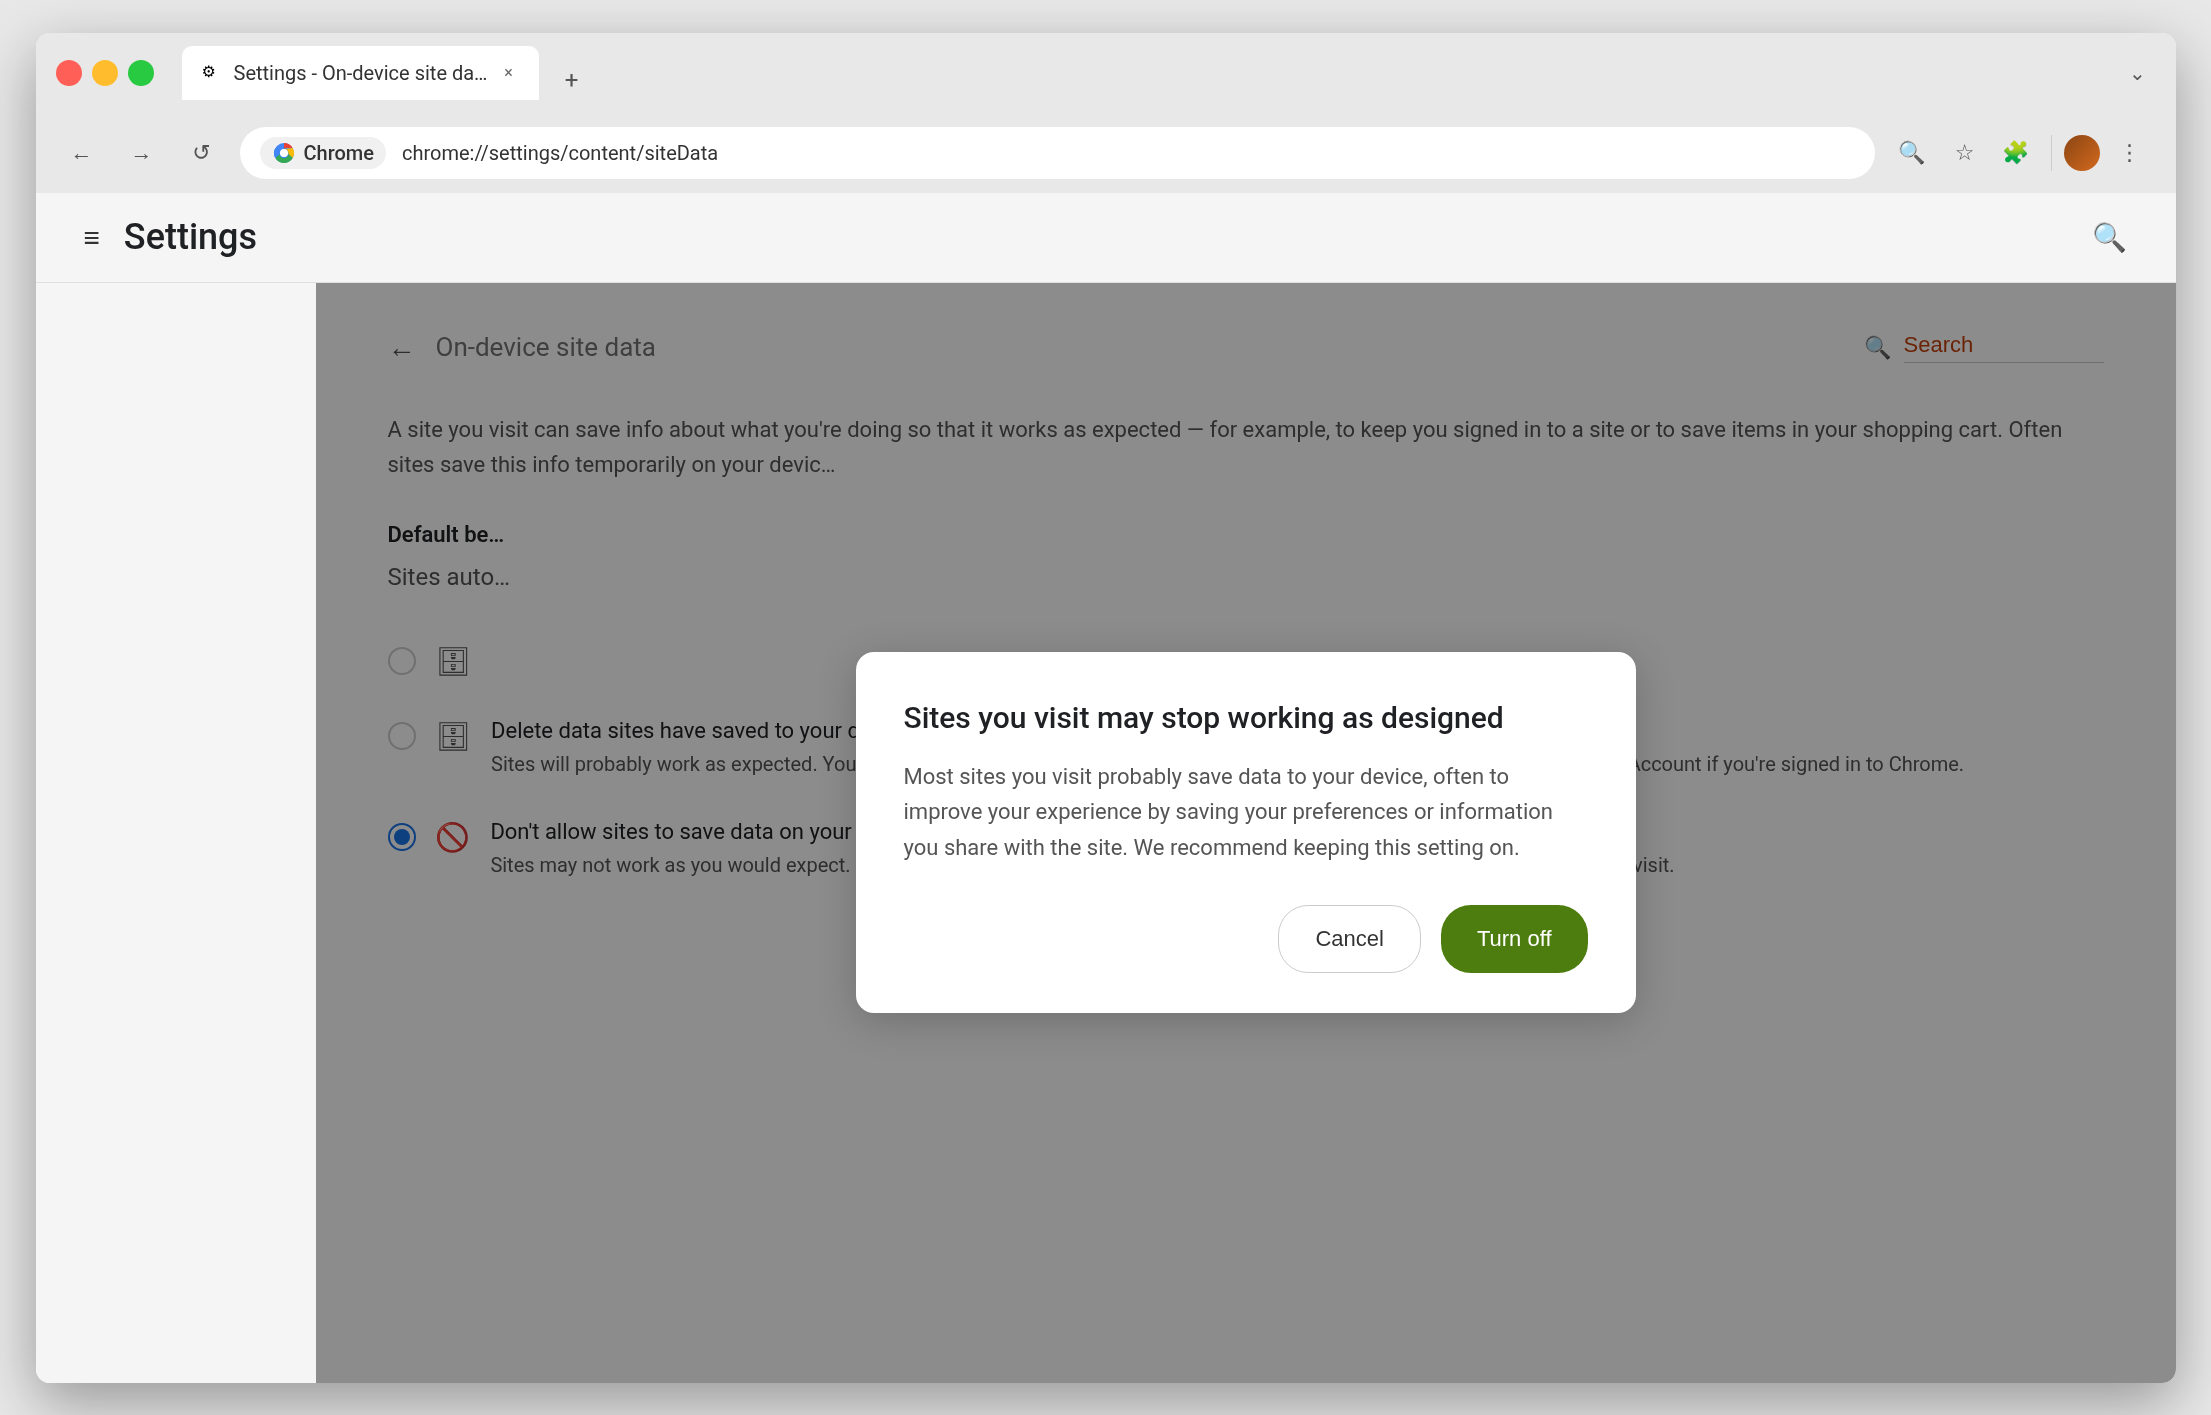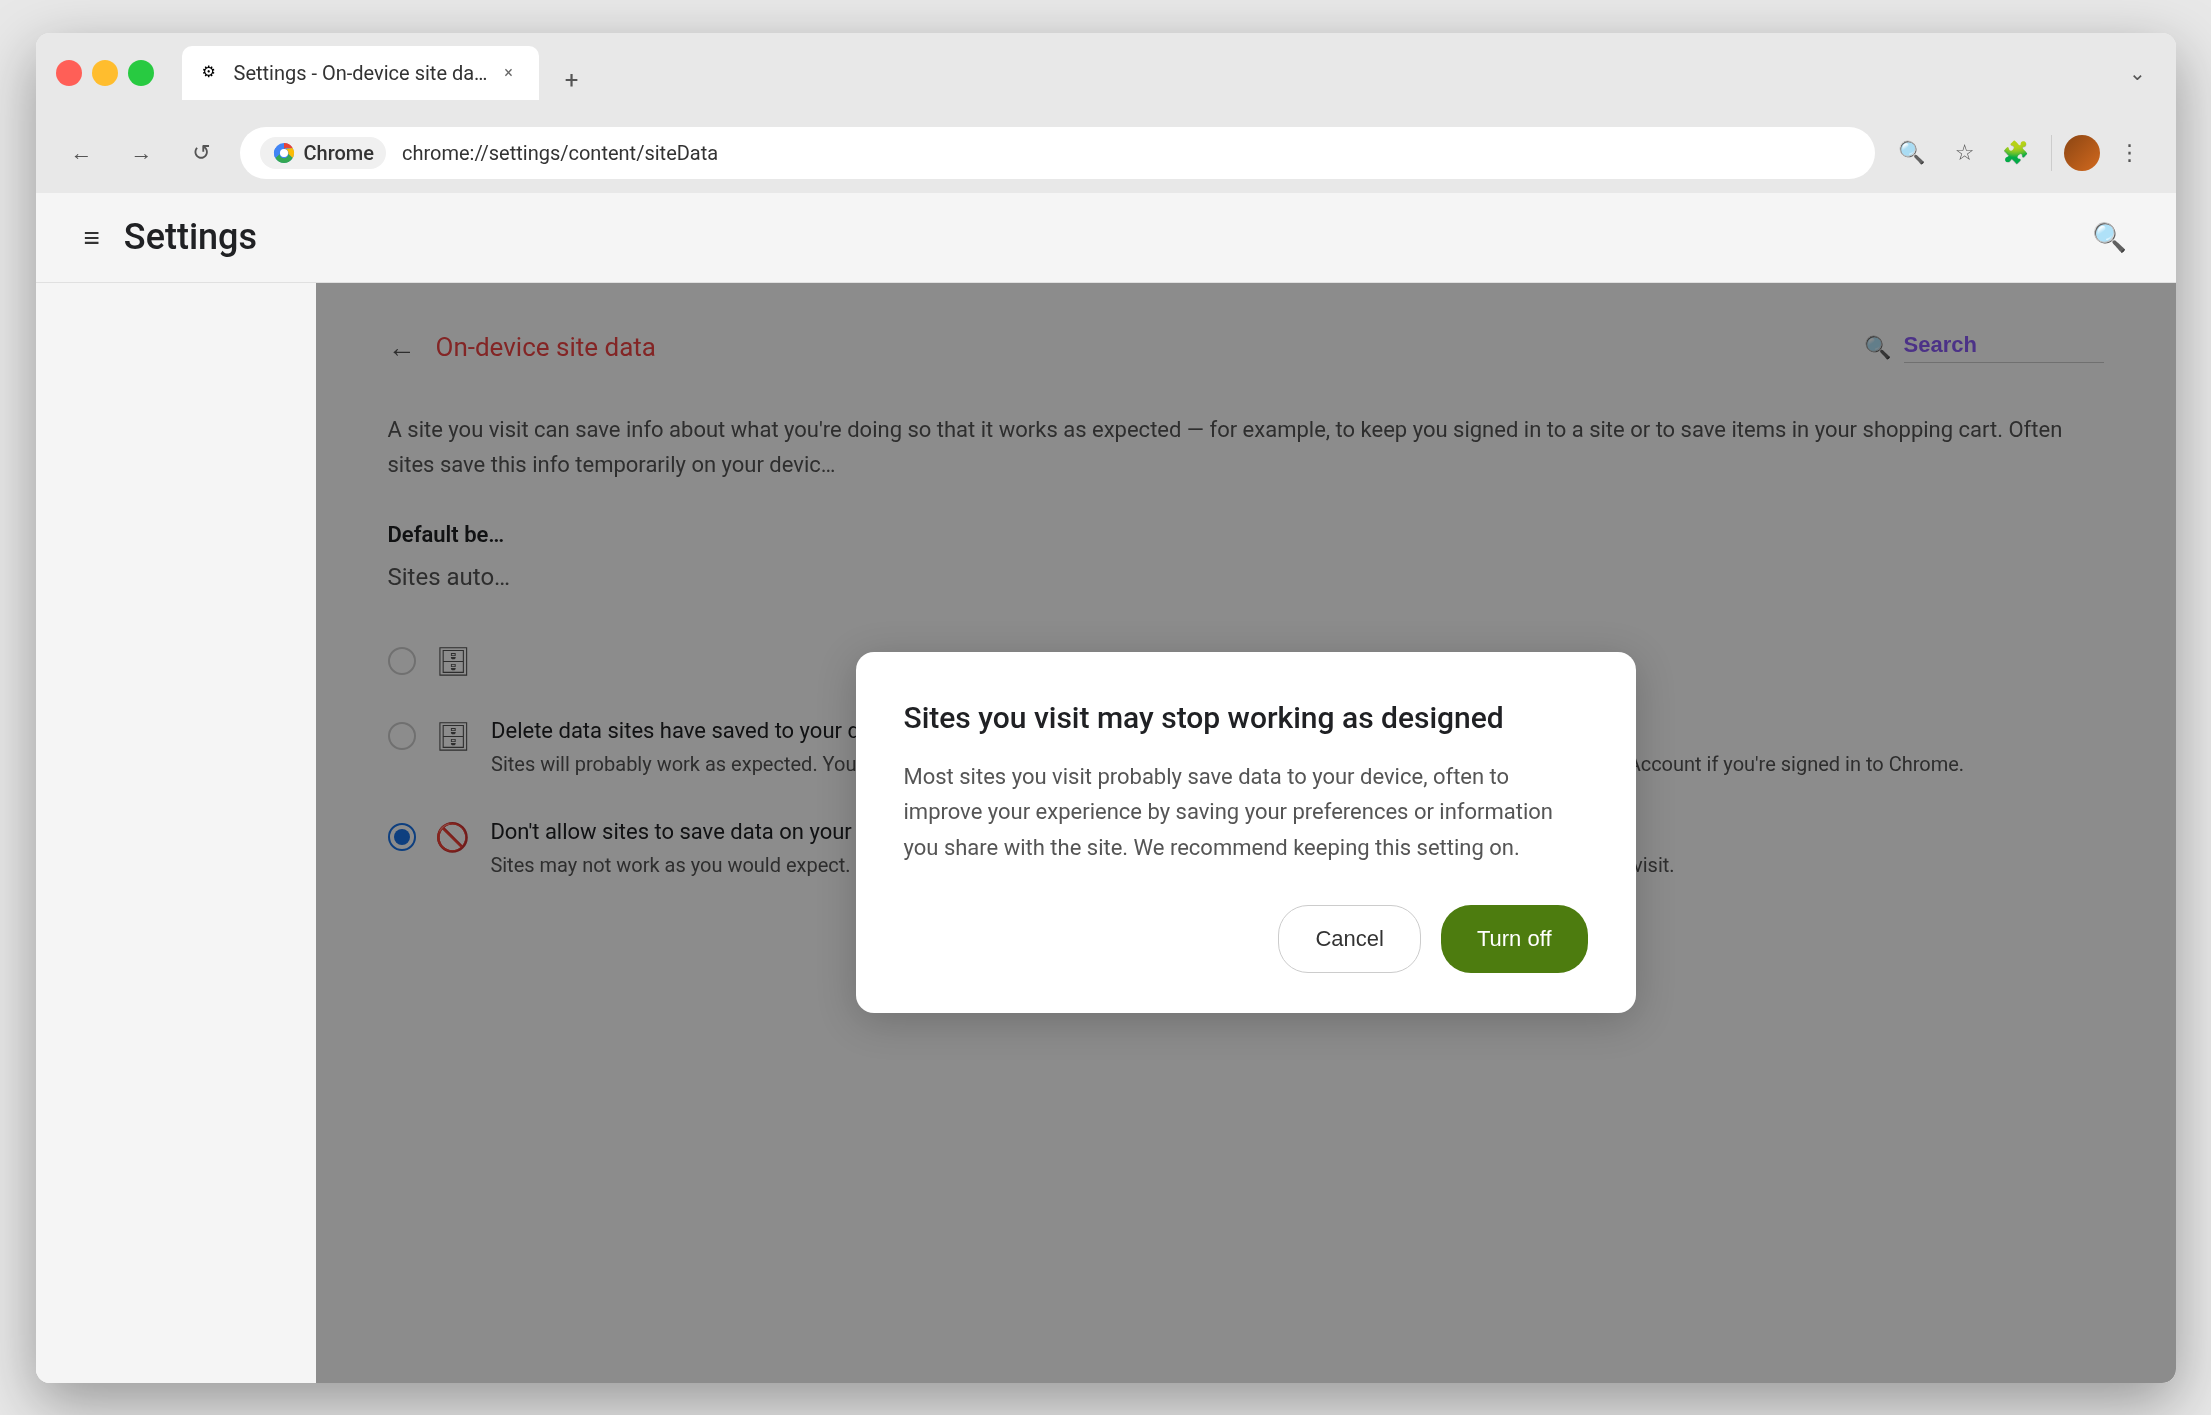--- a/index.html
+++ b/index.html
@@ -296,45 +296,44 @@
     }
 
     .back-btn {
       font-size: 28px;
       color: #555;
       cursor: pointer;
     }
 
     .page-title-text {
       font-size: 26px;
-      color: #ef4444;
+      color: #737373;
       font-weight: 400;
     }
 
     .search-area {
       display: flex;
       align-items: center;
       gap: 12px;
     }
 
     .search-icon-sm {
       font-size: 22px;
       color: #555;
     }
 
     .search-input-field {
       border: none;
       border-bottom: 1px solid #ccc;
       outline: none;
       font-size: 22px;
-      color: #8b5cf6;
+      color: #c2410c;
       width: 200px;
       background: transparent;
       padding-bottom: 4px;
-      font-weight: bold;
     }
 
     .description-text {
       font-size: 22px;
       color: #555;
       line-height: 1.6;
       margin-bottom: 40px;
     }
 
     .section-label {

